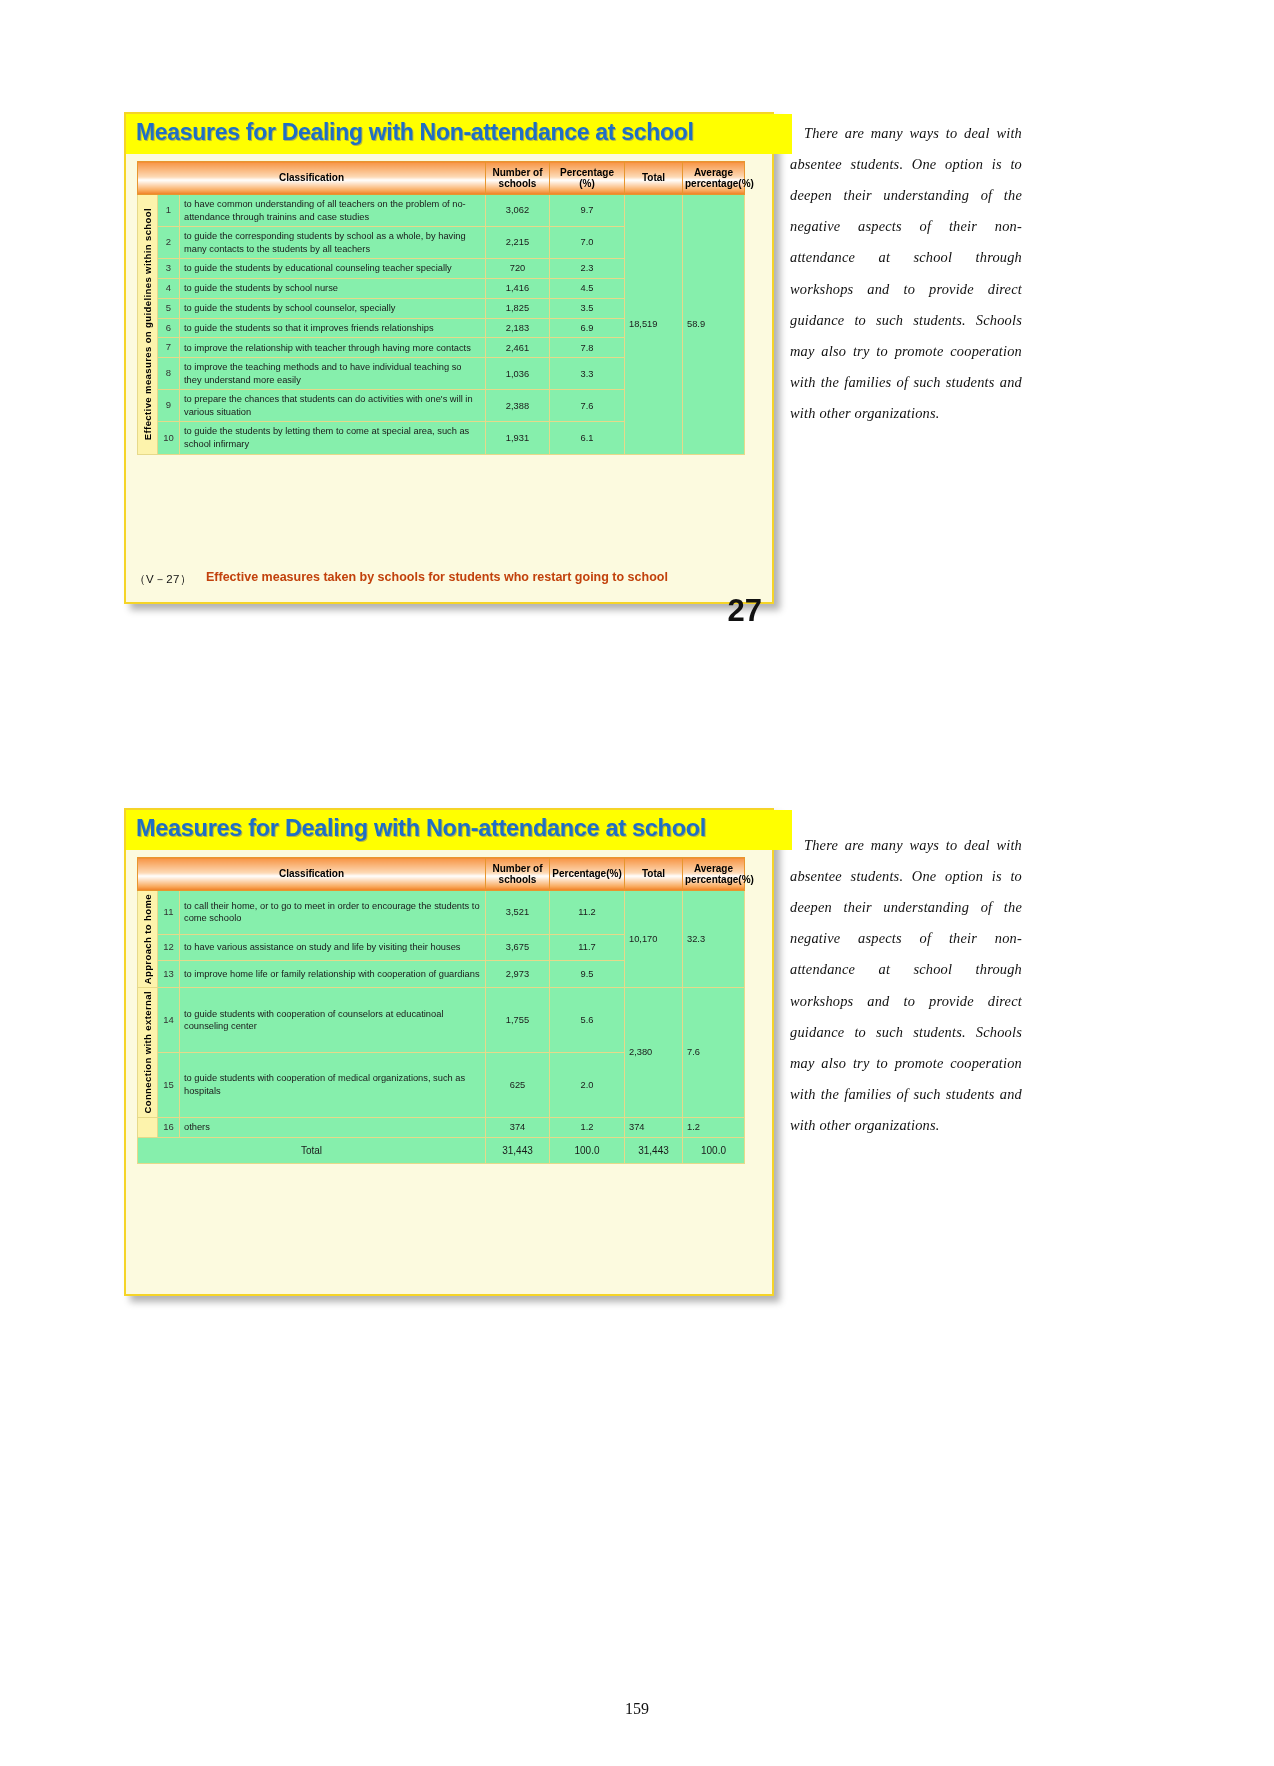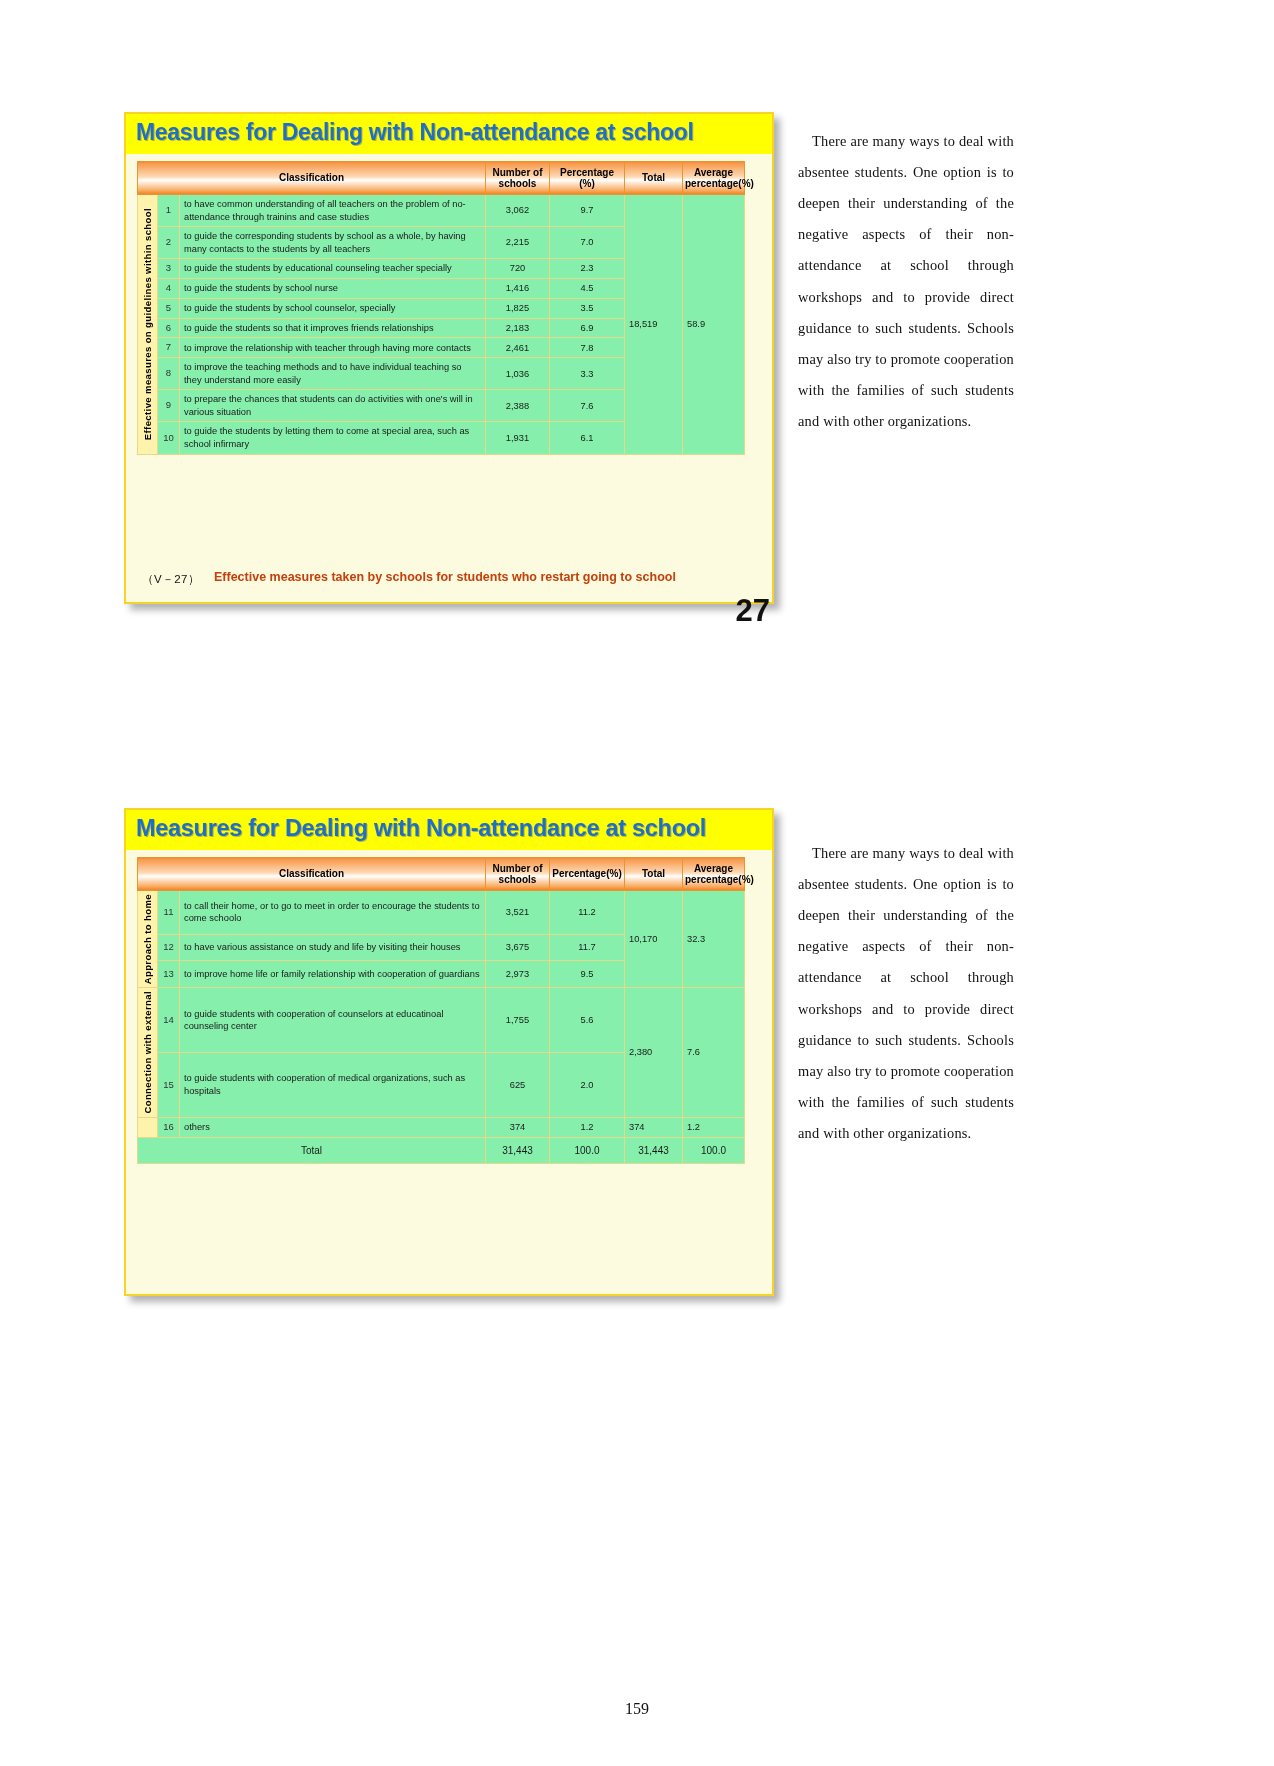--- a/index.html
+++ b/index.html
@@ -20,20 +20,21 @@
     box-shadow:6px 6px 7px rgba(0,0,0,0.30);
   }
   #slide1{left:124px;top:112px;width:646px;height:488px;}
   #slide2{left:124px;top:808px;width:646px;height:484px;}
 
   .banner{
     position:absolute;left:0;top:0;
     width:100%;
     background:#ffff00;
     height:40px;
+    padding-left:20px;
   }
   .banner-text{
     position:absolute;
     left:10px;top:5px;
     font-size:23px;
     font-weight:bold;
     color:#1f6fc4;
     letter-spacing:-0.3px;
     white-space:nowrap;
     text-shadow:1px 1px 0 rgba(120,120,120,0.55);
@@ -98,21 +99,21 @@
   col.w-avg{width:62px;}
   col.w-cat{width:20px;}
   col.w-no{width:22px;}
 
   .totalrow td{font-size:10px;text-align:center;padding:6px 4px;}
   .totalrow .lbl{text-align:center;}
 
   
   .caption{
     position:absolute;
-    bottom:8px;left:8px;width:100%;
+    bottom:8px;left:0;width:100%;
     height:28px;
   }
   .cap-code{
     position:absolute;left:8px;top:6px;
     font-size:11.5px;color:#111;
     letter-spacing:0.5px;
   }
   .cap-text{
     position:absolute;left:80px;top:4px;
     font-size:12.5px;font-weight:bold;color:#c2410c;
@@ -128,21 +129,21 @@
     position:absolute;
     font-family:"Liberation Serif", serif;
     font-size:14.4px;
     color:#111;
     text-align:justify;
     line-height:2.16;
     letter-spacing:0.2px;
   }
   #prose1{left:790px;top:118px;width:232px;}
   #prose2{left:790px;top:830px;width:232px;}
-  .prose p{margin:8px;text-indent:14px;}
+  .prose p{margin:0;text-indent:14px;font-style:italic;}
 
   .folio{
     position:absolute;
     left:0;width:1274px;
     top:1700px;
     text-align:center;
     font-family:"Liberation Serif", serif;
     font-size:16px;color:#111;
   }
 </style>

